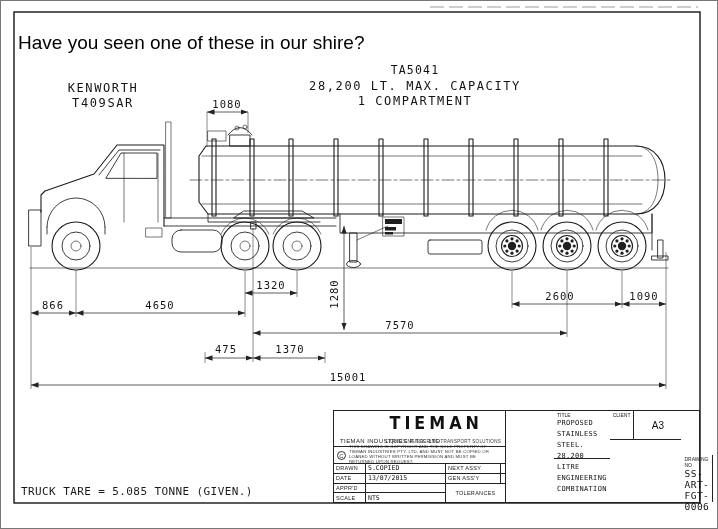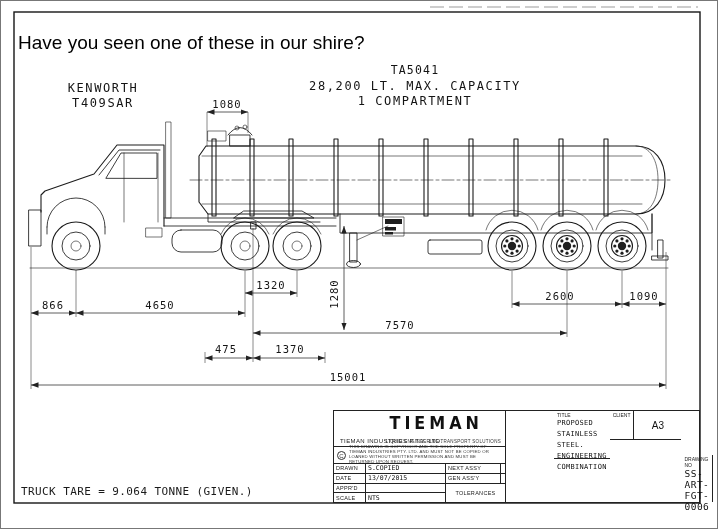--- a/index.html
+++ b/index.html
@@ -225,21 +225,21 @@
         <text x="338" y="294" text-anchor="middle" class="dimtext" transform="rotate(-90 338 294)">1280</text>
       </g>
     </g>
   </svg>
 
   <div class="banner">
     <div>Have you seen one of these in our shire?</div>
   </div>
 
   <div class="tare">
-    <div>TRUCK TARE = 9.064 TONNE (GIVEN.)</div>
+    <div>TRUCK TARE = 5.085 TONNE (GIVEN.)</div>
     <div>TRAILER TARE = 6.06 TONNE (ACT.)</div>
   </div>
 
   <div class="tb">
     <div class="tb-left">
       <div class="tb-head">
         <div class="tb-logo">TIEMAN</div>
         <div class="tb-company">TIEMAN INDUSTRIES P.T.Y. LTD.</div>
         <div class="tb-tagline">LIQUID ENGINEERING TRANSPORT SOLUTIONS</div>
       </div>
@@ -263,20 +263,21 @@
         <div class="tb-cell tb-lab tb-tol">TOLERANCES</div>
 
         <div class="tb-cell tb-lab">SCALE</div>
         <div class="tb-cell tb-val">NTS</div>
       </div>
     </div>
     <div class="tb-right">
       <div class="tb-title">
         <div class="tlab">TITLE</div>
         <div class="tline">PROPOSED STAINLESS STEEL.</div>
+        <div class="tline">28,200 LITRE</div>
         <div class="tline">ENGINEERING COMBINATION</div>
       </div>
       <div class="tb-client">
         <div class="cl">CLIENT</div>
         <div class="a3">A3</div>
       </div>
       <div class="tb-dno">
         <div class="dn">
           <div class="dnlab">DRAWING NO</div>
           <div class="dnval">SS-ART-FGT-0006</div>

